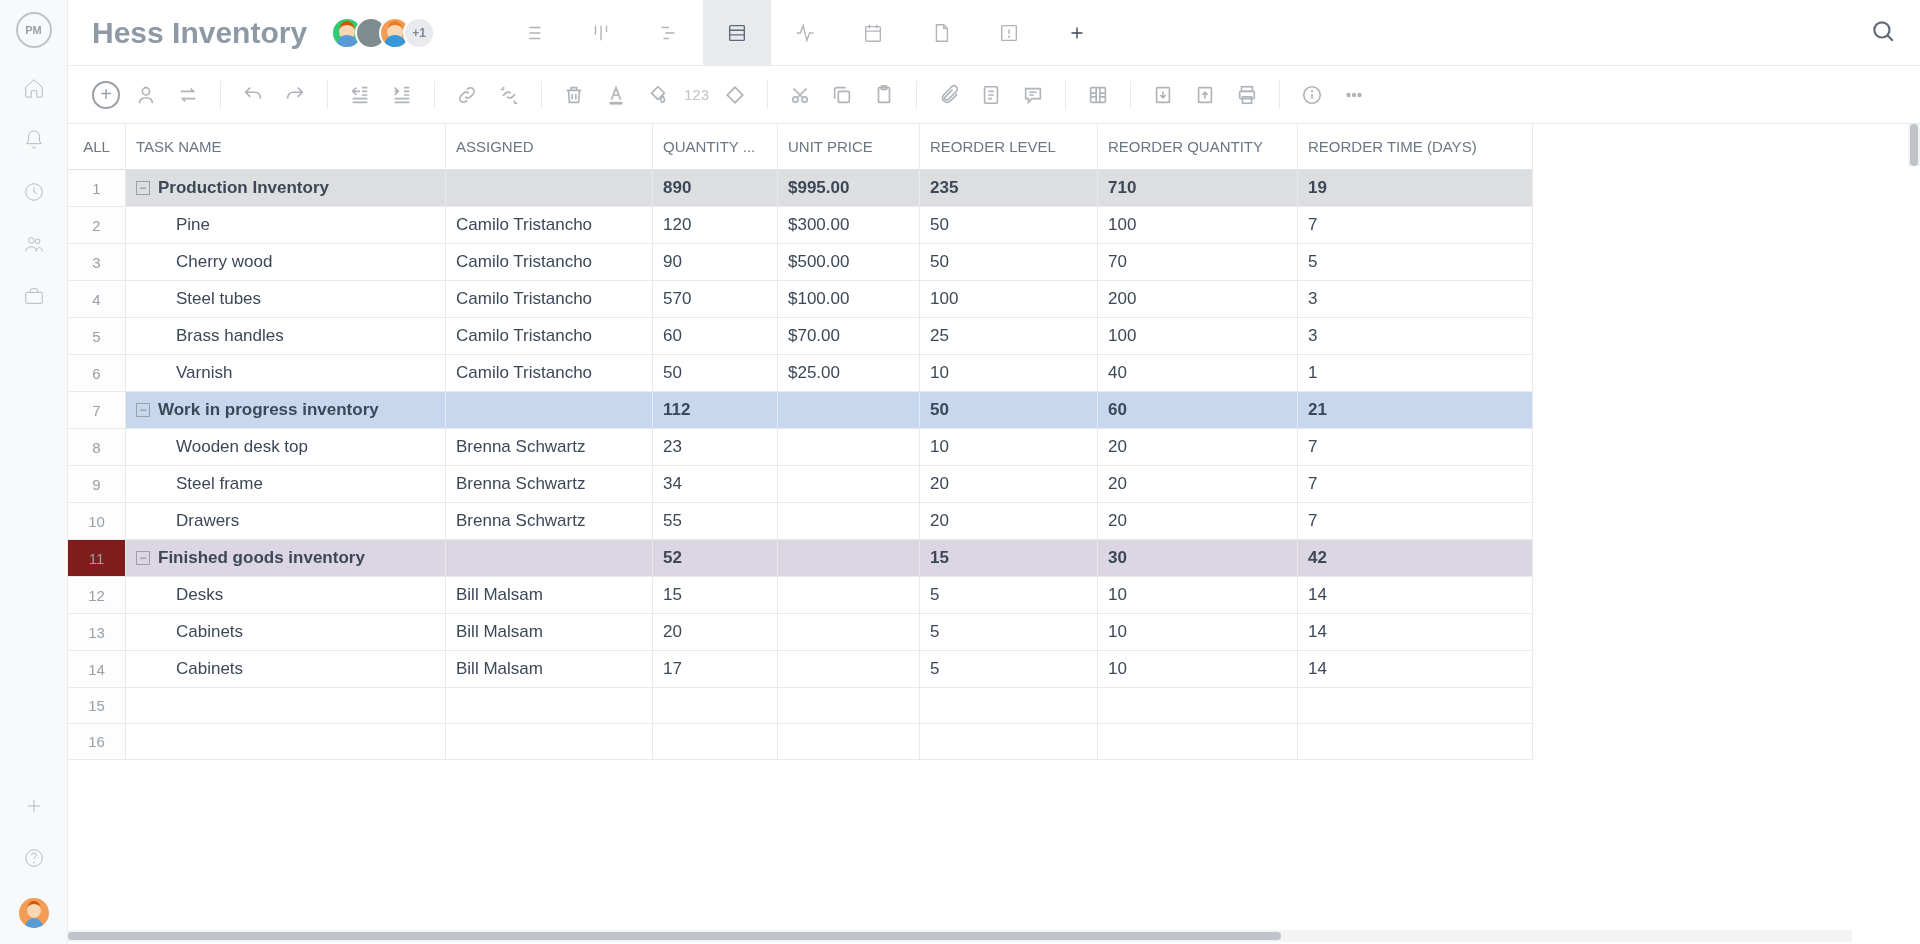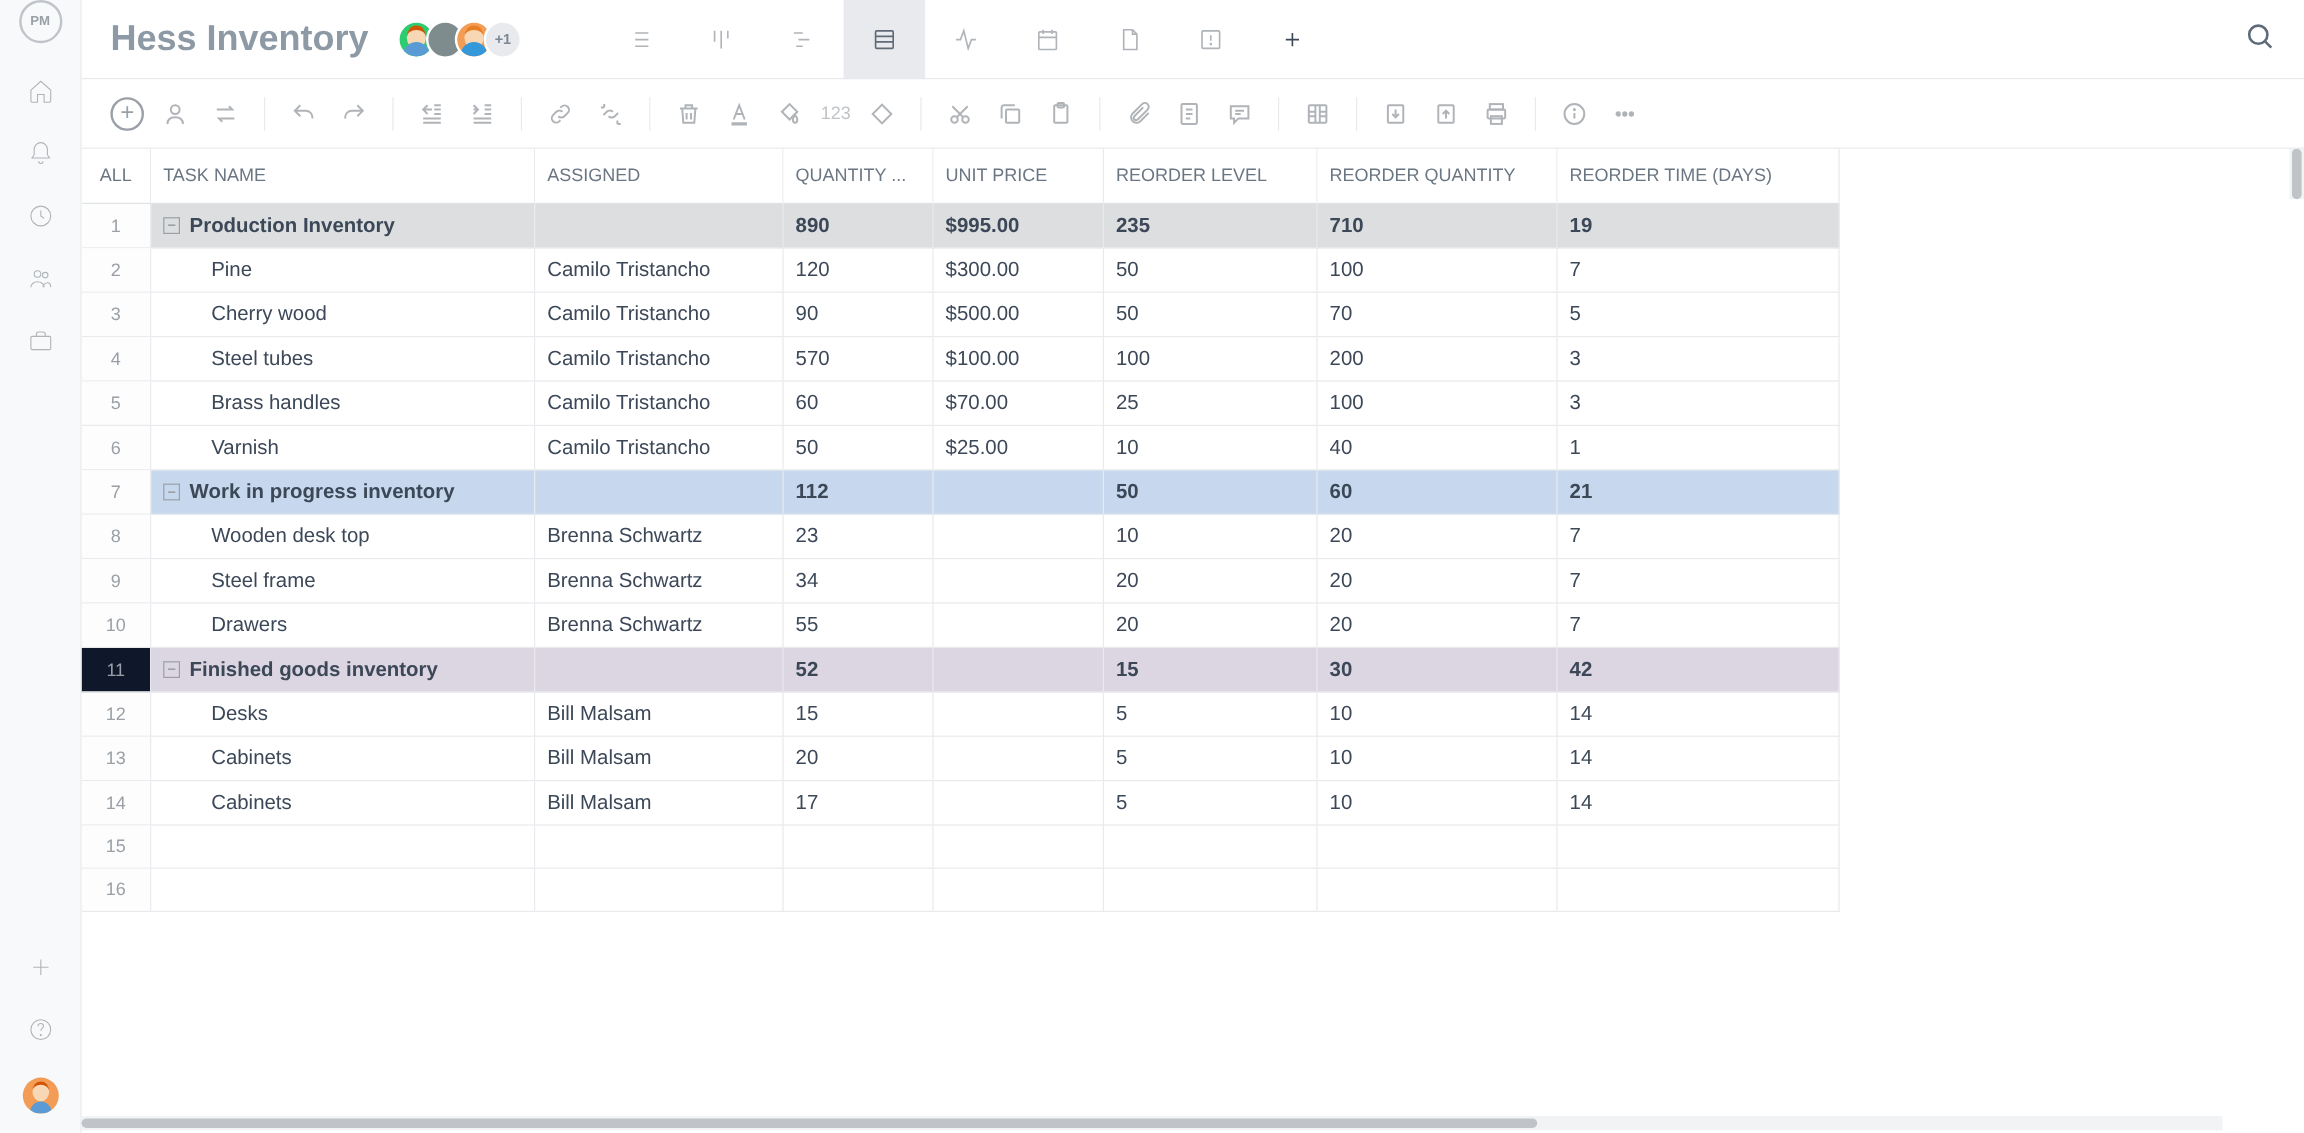--- a/index.html
+++ b/index.html
@@ -1,20 +1,20 @@
 <!DOCTYPE html>
 <html><head>
 <meta charset="utf-8">
 <style>
 * { box-sizing: border-box; margin: 0; padding: 0; }
 body { font-family: -apple-system, BlinkMacSystemFont, "Segoe UI", Arial, sans-serif; background: #fff; color: #2c3e50; overflow: hidden; }
 .app { display: flex; height: 944px; }
 
 
-.left-rail { width: 68px; background: #f8f9fa; border-right: 1px solid #e8eaed; display: flex; flex-direction: column; align-items: center; gap: 28px; }
+.left-rail { width: 68px; background: #f8f9fa; border-right: 1px solid #e8eaed; display: flex; flex-direction: column; align-items: center; padding-top: 12px; gap: 28px; }
 .logo-circle { width: 36px; height: 36px; border: 2px solid #c0c4c8; border-radius: 50%; display: flex; align-items: center; justify-content: center; font-size: 11px; font-weight: 700; color: #9aa0a6; }
 .rail-icon { width: 24px; height: 24px; color: #b0b4b8; display: flex; align-items: center; justify-content: center; cursor: pointer; }
 .rail-icon svg { width: 22px; height: 22px; stroke: currentColor; fill: none; }
 .rail-bottom { margin-top: auto; margin-bottom: 16px; display: flex; flex-direction: column; align-items: center; gap: 28px; }
 .rail-avatar { width: 30px; height: 30px; border-radius: 50%; background: #f39c56; position: relative; overflow: hidden; }
 .rail-avatar::after { content:''; position:absolute; bottom:0; left:50%; transform:translateX(-50%); width:18px; height:10px; background:#5b9bd5; border-radius:10px 10px 0 0;}
 .rail-avatar::before { content:''; position:absolute; top:3px; left:50%; transform:translateX(-50%); width:14px; height:14px; background:#f8d7b5; border-radius:50%; border-top:3px solid #d35400;}
 
 
 .main { flex: 1; display: flex; flex-direction: column; min-width: 0; }
@@ -57,21 +57,21 @@
 .cell { border-bottom: 1px solid #e8eaed; border-right: 1px solid #e8eaed; padding: 8px 10px; font-size: 17px; color: #3c4858; min-height: 36px; display: flex; align-items: center; }
 .rownum { justify-content: center; color: #9aa0a6; font-size: 15px; background: #fdfdfd; }
 .taskcell { gap: 8px; }
 .collapse-box { width: 14px; height: 14px; border: 1px solid #9aa0a6; display: inline-flex; align-items: center; justify-content: center; font-size: 12px; color: #9aa0a6; cursor: pointer; flex-shrink: 0; line-height: 1; }
 .indent-1 { padding-left: 50px; }
 .grp-gray .cell { background: #dcdedf; font-weight: 700; }
 .grp-gray .rownum { background: #fdfdfd; font-weight: 400; }
 .grp-blue .cell { background: #c7d7ed; font-weight: 700; }
 .grp-blue .rownum { background: #fdfdfd; font-weight: 400; }
 .grp-purple .cell { background: #dcd5e2; font-weight: 700; }
-.grp-purple .rownum { background: #0f172a; font-weight: 400; }
+.grp-purple .rownum { background: #7f1d1d; font-weight: 400; }
 .row { display: contents; }
 
 
 .hscroll { height: 12px; background: #f1f3f4; position: relative; margin: 0 68px 2px 0; }
 .hthumb { position: absolute; left: 0; top: 2px; height: 8px; width: 68%; background: #c0c4c8; border-radius: 4px; }
 
 .vscroll { position: absolute; right: 0; top: 0; width: 12px; height: 42px; background: #f1f3f4;}
 .vthumb { position:absolute; top:0; left:2px; width:8px; height:42px; background:#c0c4c8; border-radius:4px; }
 </style>
 </head>

